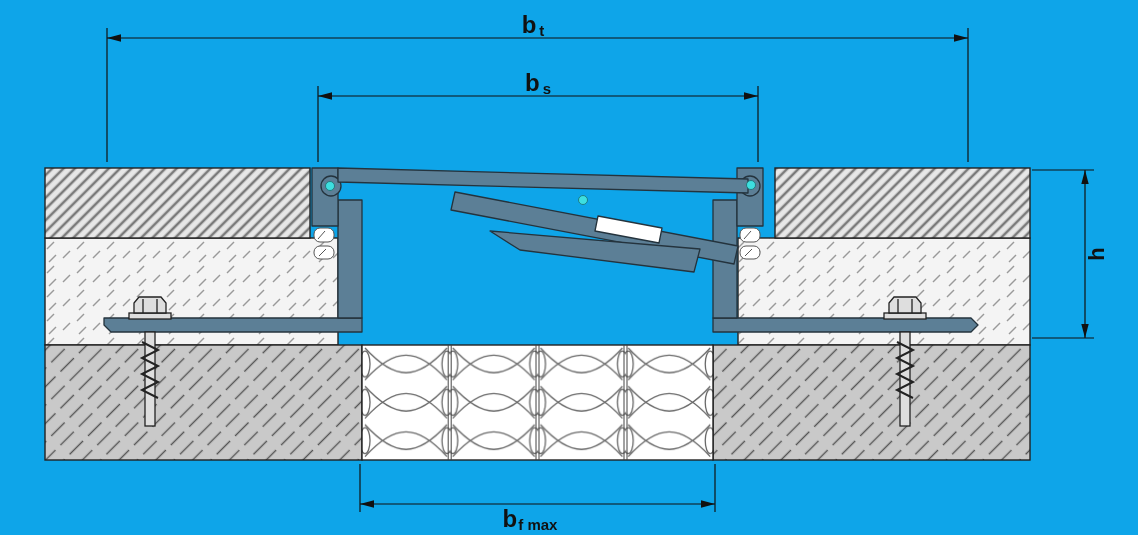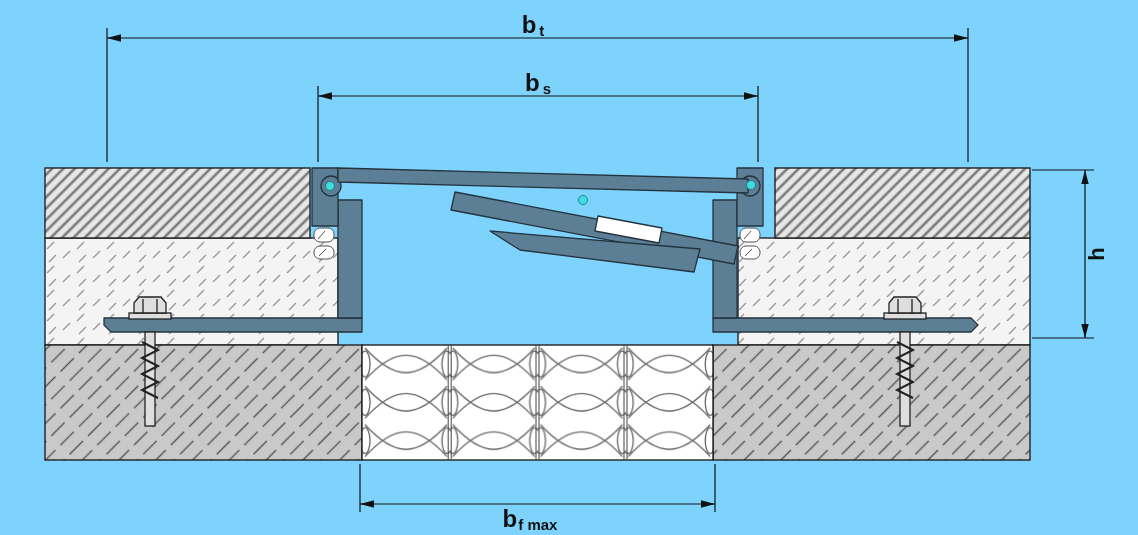--- a/index.html
+++ b/index.html
@@ -1,16 +1,16 @@
 <!DOCTYPE html>
 <html><head>
 <meta charset="utf-8">
 <style>
   html,body{margin:0;padding:0;background:#ffffff;}
-  .stage{width:1138px;height:535px;background:#7dd3fc;position:relative;overflow:hidden;
+  .stage{width:1138px;height:535px;background:#0ea5e9;position:relative;overflow:hidden;
          font-family:"Liberation Sans", sans-serif;}
   svg text{font-family:"Liberation Sans", sans-serif; fill:#111;}
 </style>
 </head>
 <body>
 
 <div class="stage">
 <svg width="1138" height="535" viewBox="0 0 1138 535">
   <defs>
     <pattern id="hatchTile" patternUnits="userSpaceOnUse" width="8" height="8" patternTransform="rotate(45)">

